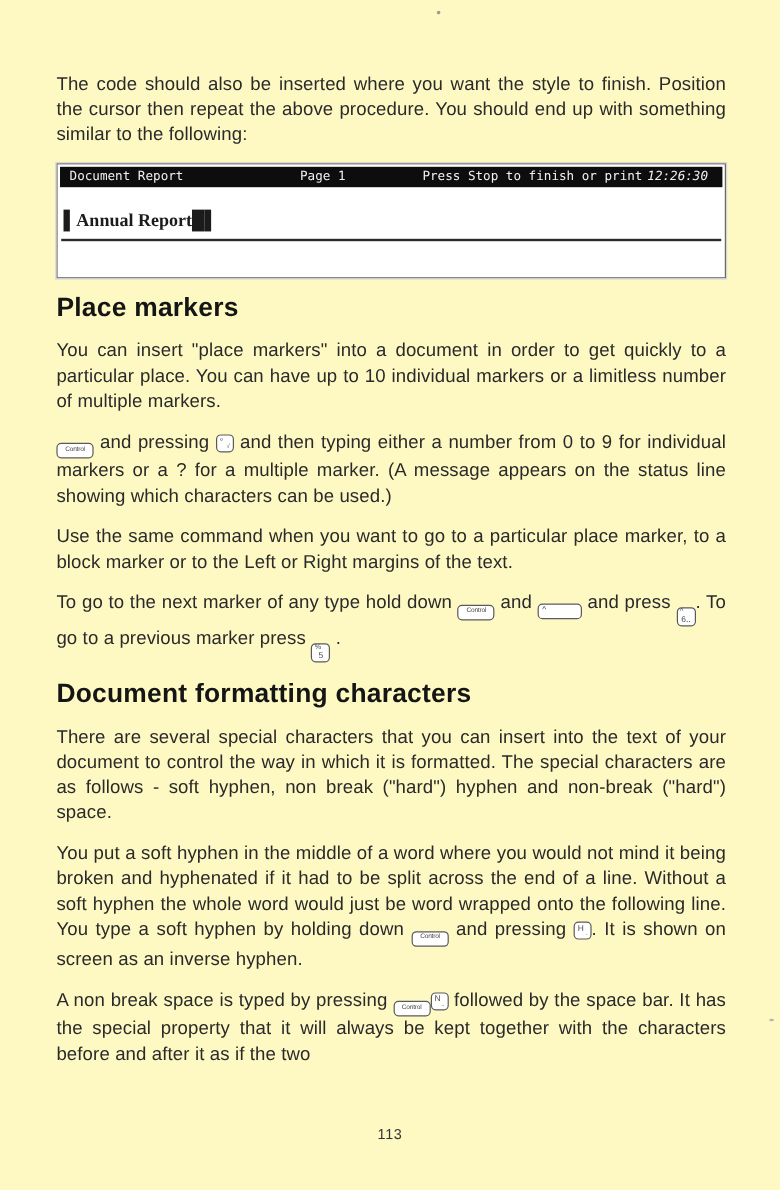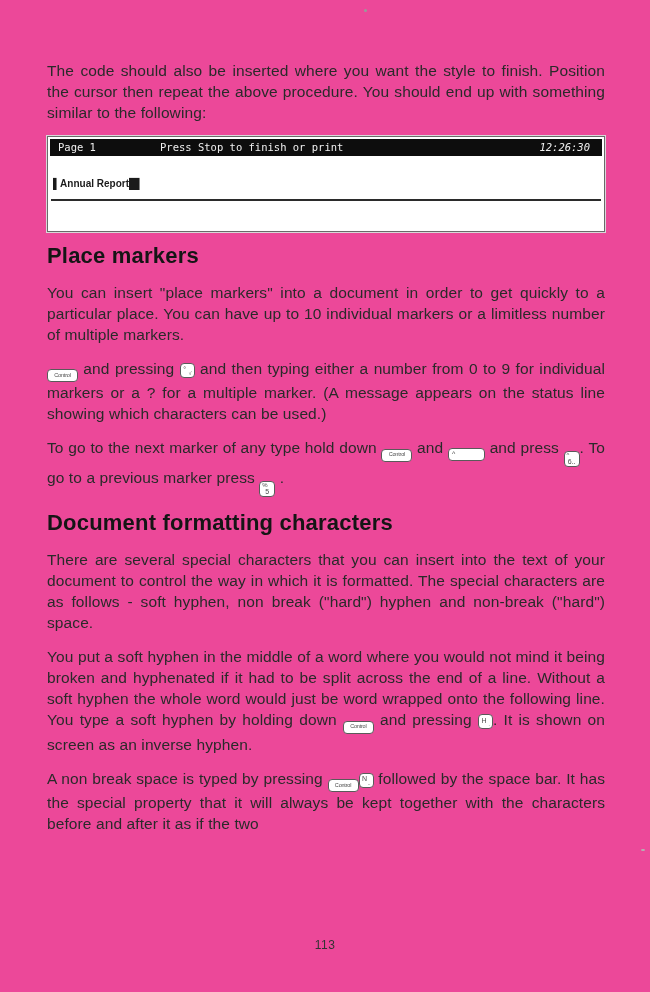--- a/index.html
+++ b/index.html
@@ -1,18 +1,18 @@
 <!DOCTYPE html>
 <html><head>
 <meta charset="utf-8">
 <style>
   html,body { margin:0; padding:0; background:#e9e9e9; }
   .page {
     position:relative; width:650px; height:992px; margin:0 auto;
-    background:#ec4899; overflow:hidden;
+    background:#fef9c3; overflow:hidden;
     font-family:"Liberation Sans", sans-serif; color:#2a2a2a;
   }
   .artifact { position:absolute; background:#9a9a9a; border-radius:50%; }
   .artifact-top { left:364px; top:9px; width:3px; height:3px; }
   .artifact-right { left:641px; top:849px; width:4px; height:2px; background:#b5b5b5; }
 
   .content { position:absolute; left:47px; top:60px; width:558px; }
 
   p.body {
     font-size:15.5px; line-height:21px; text-align:justify;
@@ -34,22 +34,22 @@
     margin:2px 2px 0 2px; height:17px; background:#0d0d0d; color:#f0f0f0;
     font-family:"DejaVu Sans Mono", monospace; font-size:10.5px; line-height:17px;
     display:flex; padding:0 8px; white-space:nowrap; overflow:hidden;
   }
   .s-doc { width:192px; }
   .s-page { width:102px; }
   .s-press b { font-weight:400; }
   .s-time { margin-left:auto; padding-right:4px;font-style:italic; }
   .doc-line {
     margin:21px 0 8px 5px;
-    font-family:Liberation Sans, sans-serif;
-    font-size:10px; font-weight:bold; color:#1b1b1b; line-height:14px;
+    font-family:Liberation Serif, serif;
+    font-size:15px; font-weight:bold; color:#1b1b1b; line-height:14px;
   }
   .ruler { border-top:2px solid #2b2b2b; margin:7px 3px 0 3px; }
 
   
   .key {
     display:inline-flex; box-sizing:border-box; background:#fff;
     border:1px solid #5a5a5a; border-radius:4px; color:#4a4a4a;
     vertical-align:-3px; height:13px; align-items:center; justify-content:center;
     padding:0 2px; text-align:left; line-height:1; font-weight:normal;
   }
@@ -75,20 +75,21 @@
 <div class="page">
   <span class="artifact artifact-top"></span>
   <span class="artifact artifact-right"></span>
 
   <div class="content">
 
     <p class="body">The code should also be inserted where you want the style to finish. Position the cursor then repeat the above procedure. You should end up with something similar to the following:</p>
 
     <div class="screen-box">
       <div class="status-bar">
+        <span class="s-doc">Document Report</span>
         <span class="s-page">Page 1</span>
         <span class="s-press"><span>Press </span><b>Stop</b><span> to finish or print</span></span>
         <span class="s-time">12:26:30</span>
       </div>
       <div class="doc-line">
         <span>▌</span><span>Annual Report</span><span>█▌</span>
       </div>
       <div class="ruler"></div>
     </div>
 
@@ -96,20 +97,21 @@
 
     <p class="body">You can insert "place markers" into a document in order to get quickly to a particular place.  You can have up to 10 individual markers or a limitless number of multiple markers.</p>
 
     <p class="body"><span class="key key-control">
           <span>Control</span>
         </span><span> and pressing </span><span class="key key-letter">
           <span class="kl">°</span>
           <span class="ks">√</span>
         </span><span>  and then typing either a number from 0 to 9 for individual markers or a ? for a multiple marker.  (A message appears on the status line showing which characters can be used.)</span></p>
 
+    <p class="body">Use the same command when you want to go to a particular place marker, to a block marker or to the Left or Right margins of the text.</p>
 
     <p class="body"><span>To go to the next marker of any type hold down </span><span class="key key-control">
           <span>Control</span>
         </span><span> and </span><span class="key key-shift">
           <span>^</span>
         </span><span> and press </span><span class="key key-2">
           <span class="kt">^</span>
           <span class="kb">6‥</span>
         </span><span>.  To go to a previous marker press </span><span class="key key-2">
           <span class="kt">%</span>

